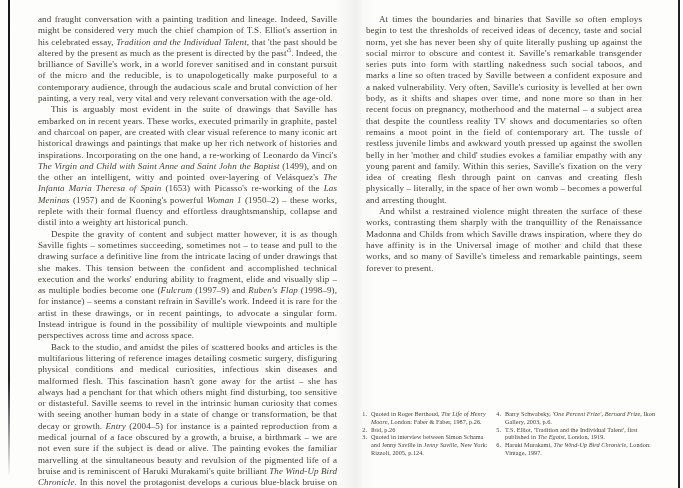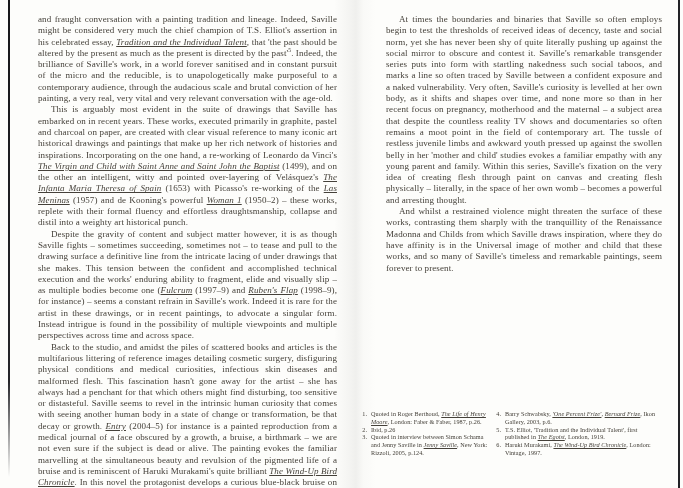--- a/index.html
+++ b/index.html
@@ -33,24 +33,24 @@
   .page-right { left: 340px; width: 340px; }
   .textblock {
     position: absolute;
     top: 14px;
     text-align: justify;
     font-size: 9px;
     line-height: 11.3px;
     letter-spacing: 0.1px;
   }
   .page-left .textblock  { left: 28px; width: 299px; }
-  .page-right .textblock { left: 46px; width: 276px; }
+  .page-right .textblock { left: 26px; width: 276px; }
   p.para { margin: 0; }
   p.para.indent { text-indent: 13px; }
-  em { font-style: italic; text-decoration: underline; }
+  em { font-style: italic; }
   sup { font-size: 0.62em; line-height: 0; vertical-align: super; }
   .fn-col {
     position: absolute;
     font-size: 6.2px;
     line-height: 7.8px;
     text-align: left;
     letter-spacing: 0.05px;
   }
   .fn-col1 { left: 18px;  top: 410px; width: 136px; }
   .fn-col2 { left: 152px; top: 410px; width: 164px; }

